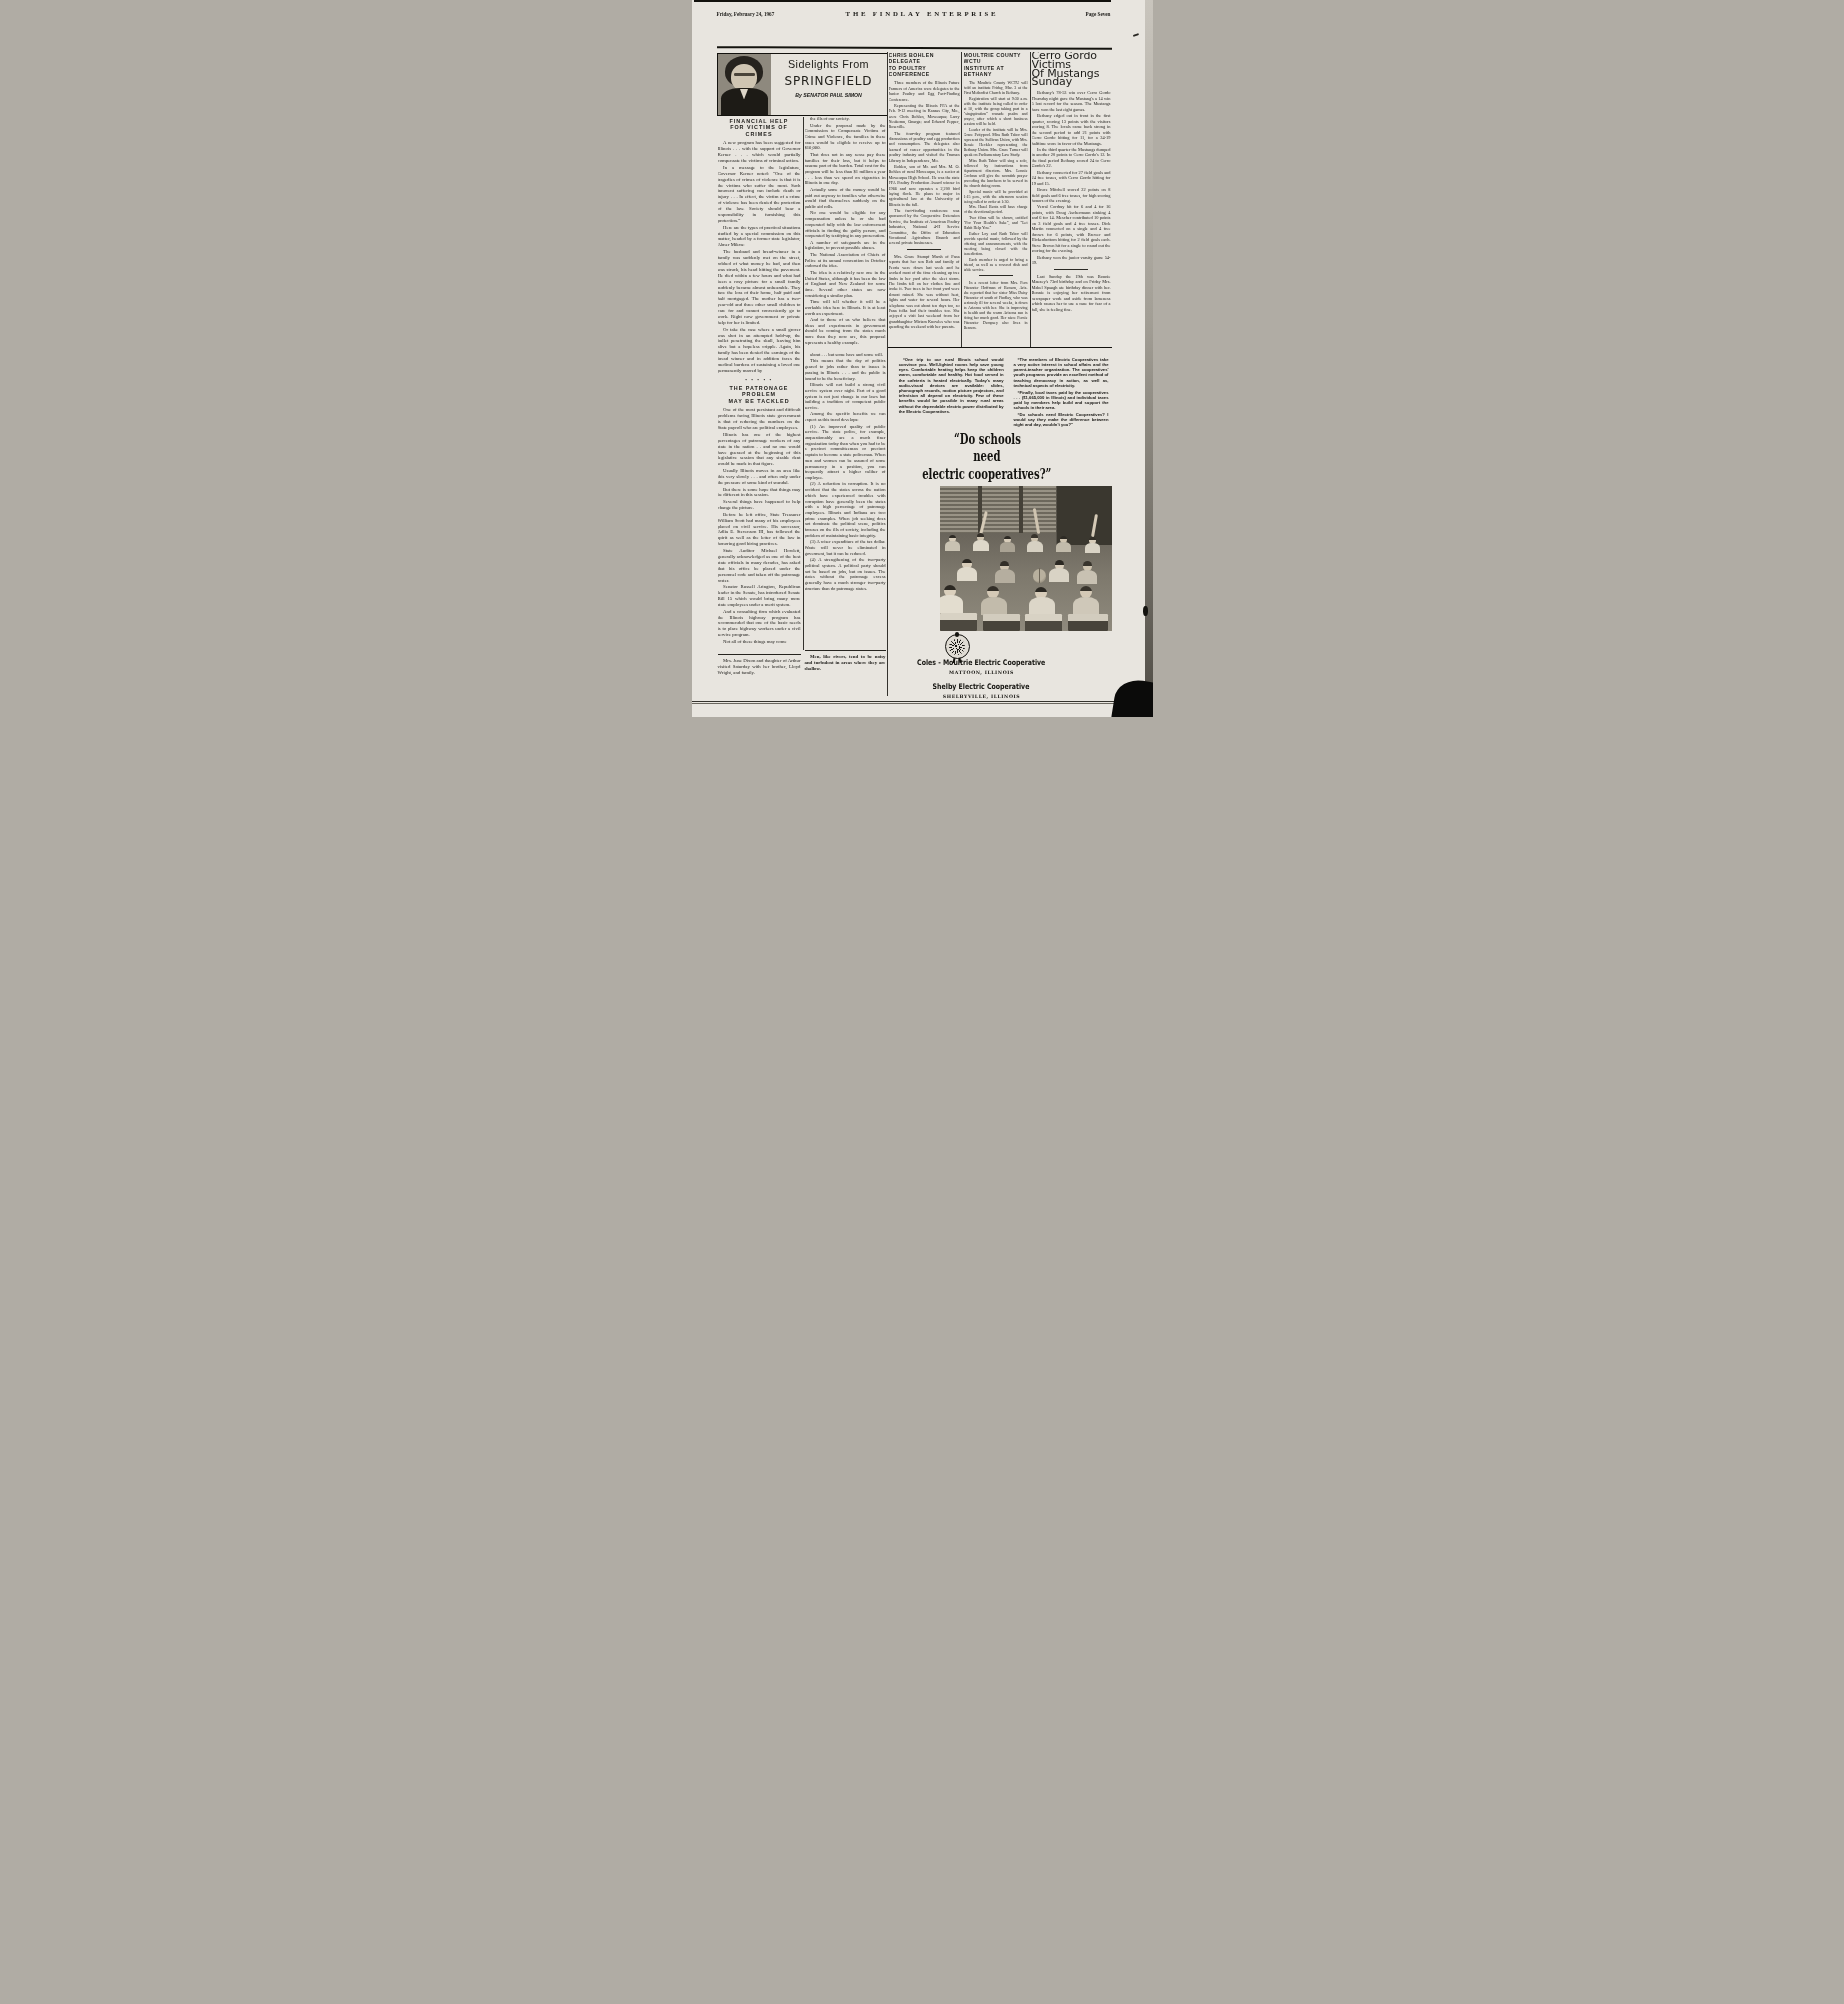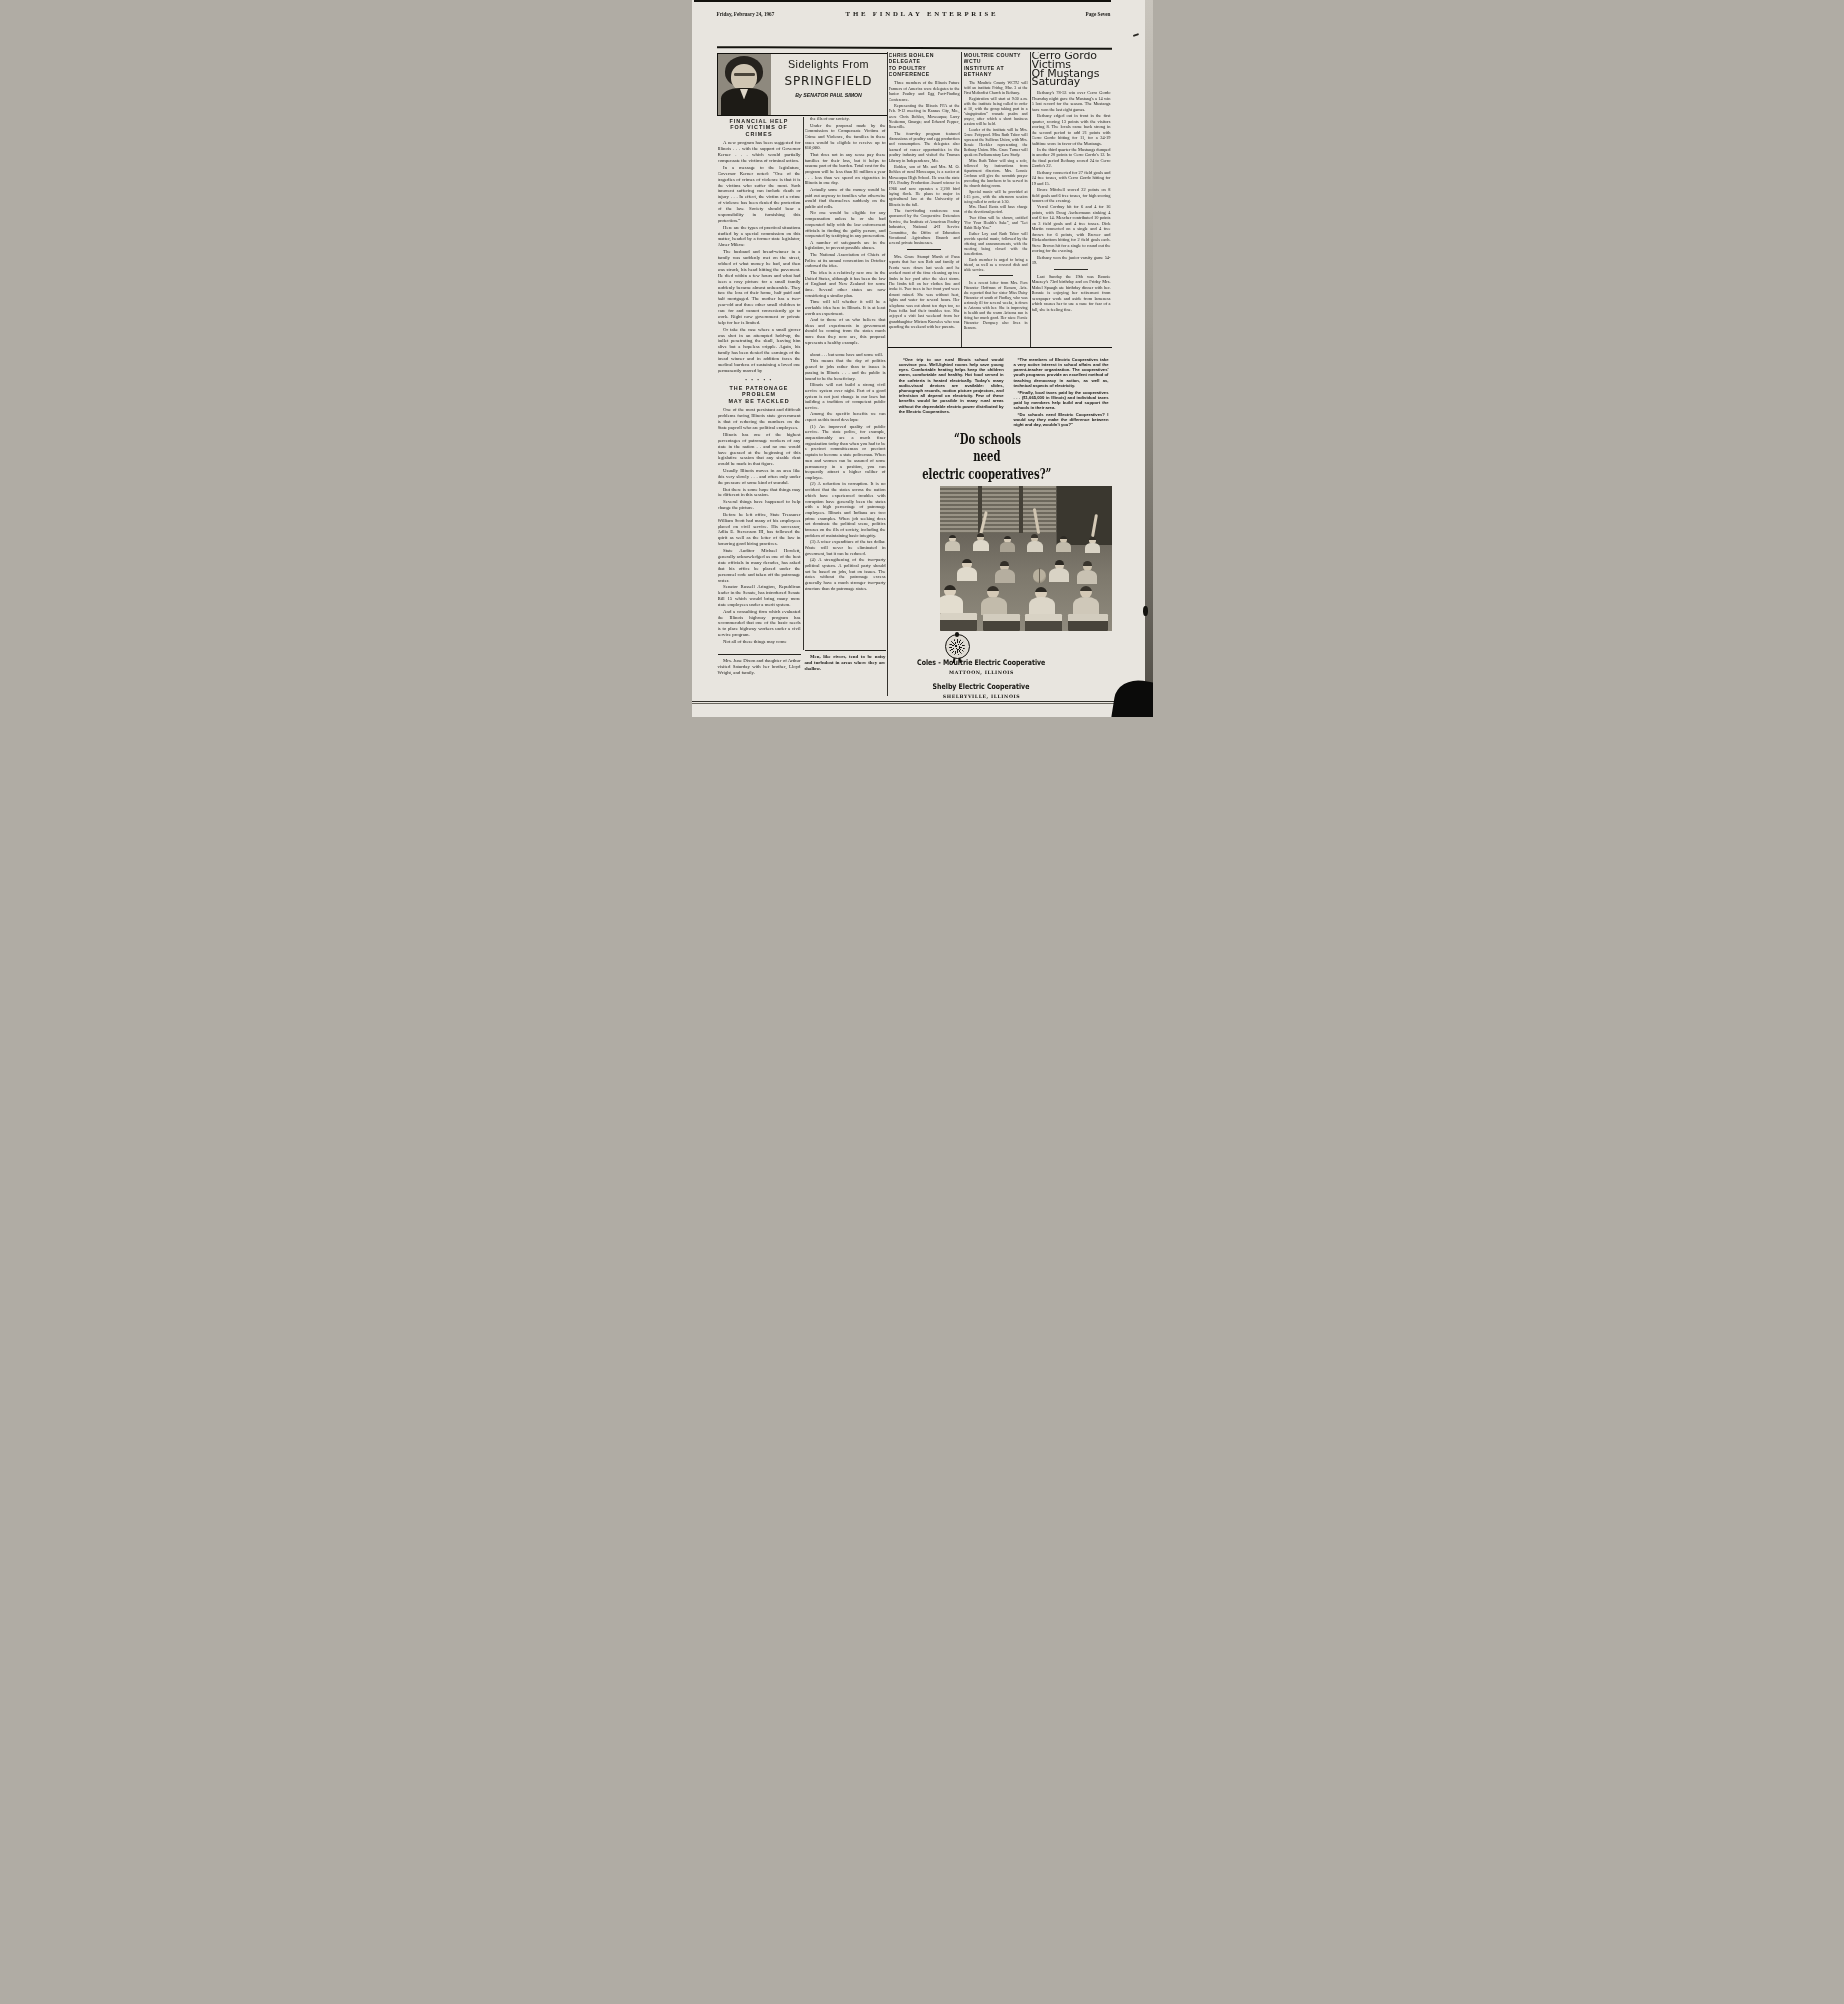--- a/index.html
+++ b/index.html
@@ -207,21 +207,21 @@
       </div>
     <hr class="sep">
     <div>
         <p>In a recent letter from Mrs. Fern Fitzwater Hoffman of Benson, Ariz. she reported that her sister Miss Daisy Fitzwater of south of Findlay, who was seriously ill for several weeks, is down in Arizona with her. She is improving in health and the warm Arizona sun is doing her much good. Her niece Fernie Fitzwater Dempsey also lives in Benson.</p>
       </div>
   </div>
 
   <div id="col4" class="col">
     <div class="head-gothic">
       <div>Cerro Gordo Victims</div>
-      <div>Of Mustangs Saturday</div>
+      <div>Of Mustangs Sunday</div>
     </div>
     <div>
         <p>Bethany's 78-53 win over Cerro Gordo Thursday night gave the Mustang's a 14 win 5 lost record for the season. The Mustangs have won the last eight games.</p>
         <p>Bethany edged out in front in the first quarter, scoring 13 points with the visitors scoring 8. The locals came back strong in the second period to add 21 points with Cerro Gordo hitting for 11, for a 34-19 halftime score in favor of the Mustangs.</p>
         <p>In the third quarter the Mustangs dumped in another 20 points to Cerro Gordo's 12. In the final period Bethany scored 24 to Cerro Gordo's 22.</p>
         <p>Bethany connected for 27 field goals and 24 free tosses, with Cerro Gordo hitting for 19 and 15.</p>
         <p>Bruce Mitchell scored 22 points on 8 field goals and 6 free tosses, for high scoring honors of the evening.</p>
         <p>Verral Cordray hit for 6 and 4 for 16 points, with Doug Aschermann sinking 4 and 6 for 14. Mescher contributed 10 points on 3 field goals and 4 free tosses. Dick Martin connected on a single and 4 free throws for 6 points, with Brewer and Hickenbottom hitting for 2 field goals each. Steve Brown hit for a single to round out the scoring for the evening.</p>
         <p>Bethany won the junior varsity game 54-39.</p>
       </div>

